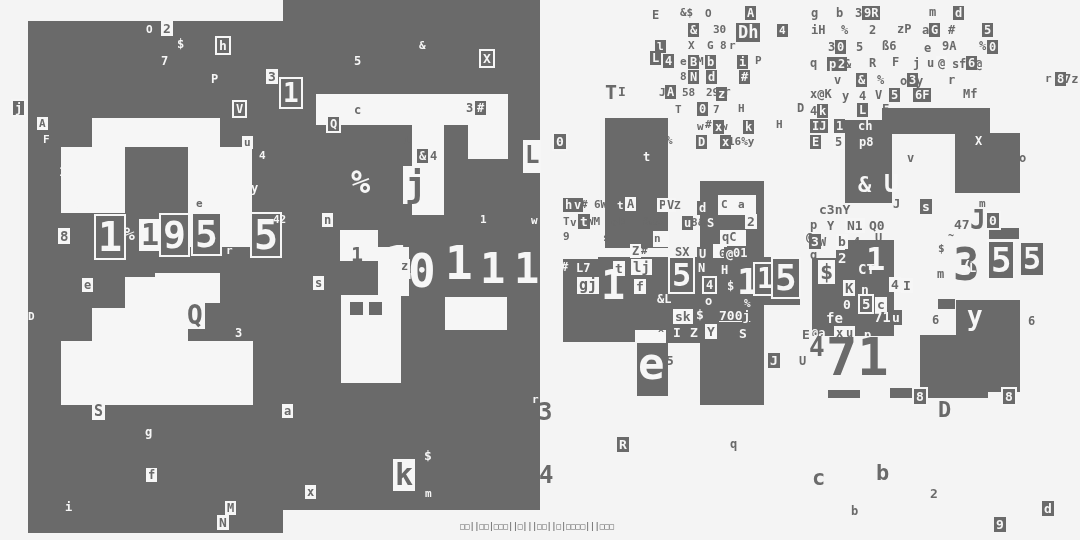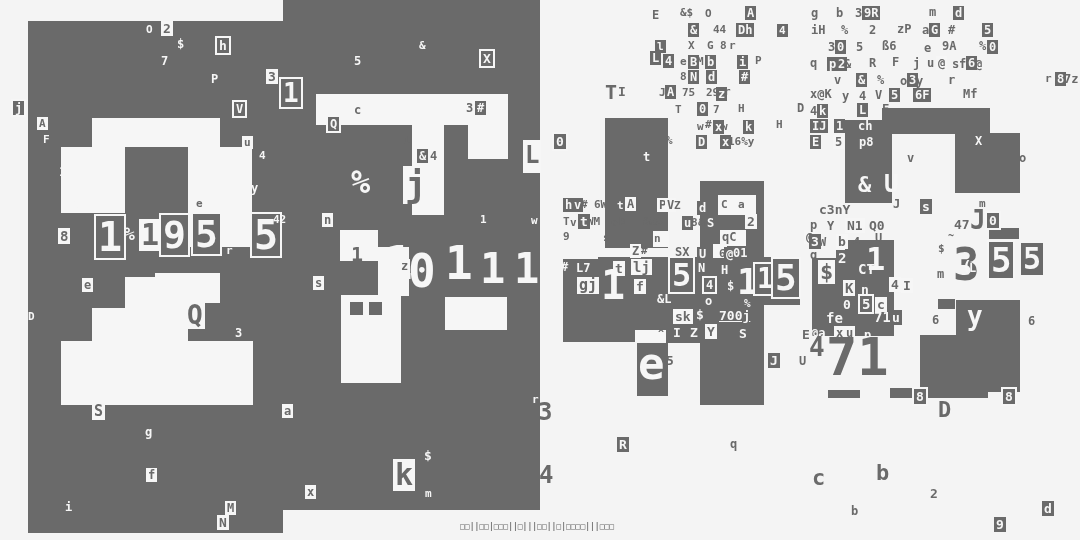--- a/index.html
+++ b/index.html
@@ -134,22 +134,22 @@
     <span class="g l" style="left: 514px; top: 248px; font-size: 42px;">1</span>
     <span class="g l" style="left: 532px; top: 394px; font-size: 11px;">r</span>
     <span class="g l" style="left: 424px; top: 449px; font-size: 13px;">$</span>
     <span class="g cd" style="left: 393px; top: 459px; font-size: 30px;">k</span>
     <span class="g l" style="left: 425px; top: 488px; font-size: 11px;">m</span>
     <span class="g d" style="left: 652px; top: 9px; font-size: 12px;">E</span>
     <span class="g d" style="left: 680px; top: 7px; font-size: 11px;">&amp;$</span>
     <span class="g d" style="left: 705px; top: 8px; font-size: 11px;">O</span>
     <span class="g cl" style="left: 745px; top: 6px; font-size: 12px;">A</span>
     <span class="g cl" style="left: 688px; top: 23px; font-size: 12px;">&amp;</span>
-    <span class="g d" style="left: 713px; top: 24px; font-size: 11px;">44</span>
-    <span class="g cl" style="left: 736px; top: 23px; font-size: 12px;">Dh</span>
+    <span class="g d" style="left: 713px; top: 24px; font-size: 11px;">30</span>
+    <span class="g cl" style="left: 736px; top: 23px; font-size: 17px;">Dh</span>
     <span class="g cl" style="left: 777px; top: 24px; font-size: 11px;">4</span>
     <span class="g cl" style="left: 655px; top: 40px; font-size: 11px;">l</span>
     <span class="g d" style="left: 688px; top: 40px; font-size: 11px;">X</span>
     <span class="g d" style="left: 707px; top: 40px; font-size: 11px;">G</span>
     <span class="g d" style="left: 720px; top: 40px; font-size: 11px;">8</span>
     <span class="g d" style="left: 729px; top: 40px; font-size: 11px;">r</span>
     <span class="g cl" style="left: 650px; top: 51px; font-size: 12px;">L</span>
     <span class="g cl" style="left: 663px; top: 54px; font-size: 12px;">4</span>
     <span class="g d" style="left: 680px; top: 56px; font-size: 11px;">e</span>
     <span class="g cl" style="left: 688px; top: 55px; font-size: 12px;">B</span>
@@ -158,21 +158,21 @@
     <span class="g cl" style="left: 737px; top: 55px; font-size: 12px;">i</span>
     <span class="g d" style="left: 755px; top: 55px; font-size: 11px;">P</span>
     <span class="g d" style="left: 680px; top: 71px; font-size: 11px;">8</span>
     <span class="g cl" style="left: 688px; top: 70px; font-size: 12px;">N</span>
     <span class="g cl" style="left: 706px; top: 70px; font-size: 12px;">d</span>
     <span class="g cl" style="left: 739px; top: 70px; font-size: 12px;">#</span>
     <span class="g d" style="left: 605px; top: 82px; font-size: 20px;">T</span>
     <span class="g d" style="left: 618px; top: 85px; font-size: 13px;">I</span>
     <span class="g d" style="left: 659px; top: 87px; font-size: 11px;">J</span>
     <span class="g cl" style="left: 665px; top: 85px; font-size: 12px;">A</span>
-    <span class="g d" style="left: 682px; top: 87px; font-size: 11px;">75</span>
+    <span class="g d" style="left: 682px; top: 87px; font-size: 11px;">58</span>
     <span class="g d" style="left: 706px; top: 87px; font-size: 11px;">29</span>
     <span class="g cl" style="left: 716px; top: 87px; font-size: 12px;">z</span>
     <span class="g d" style="left: 724px; top: 86px; font-size: 11px;">r</span>
     <span class="g d" style="left: 675px; top: 104px; font-size: 11px;">T</span>
     <span class="g cl" style="left: 697px; top: 102px; font-size: 12px;">0</span>
     <span class="g d" style="left: 713px; top: 104px; font-size: 11px;">7</span>
     <span class="g d" style="left: 738px; top: 103px; font-size: 11px;">H</span>
     <span class="g d" style="left: 797px; top: 102px; font-size: 12px;">D</span>
     <span class="g d" style="left: 697px; top: 121px; font-size: 11px;">w</span>
     <span class="g d" style="left: 705px; top: 119px; font-size: 11px;">#</span>

